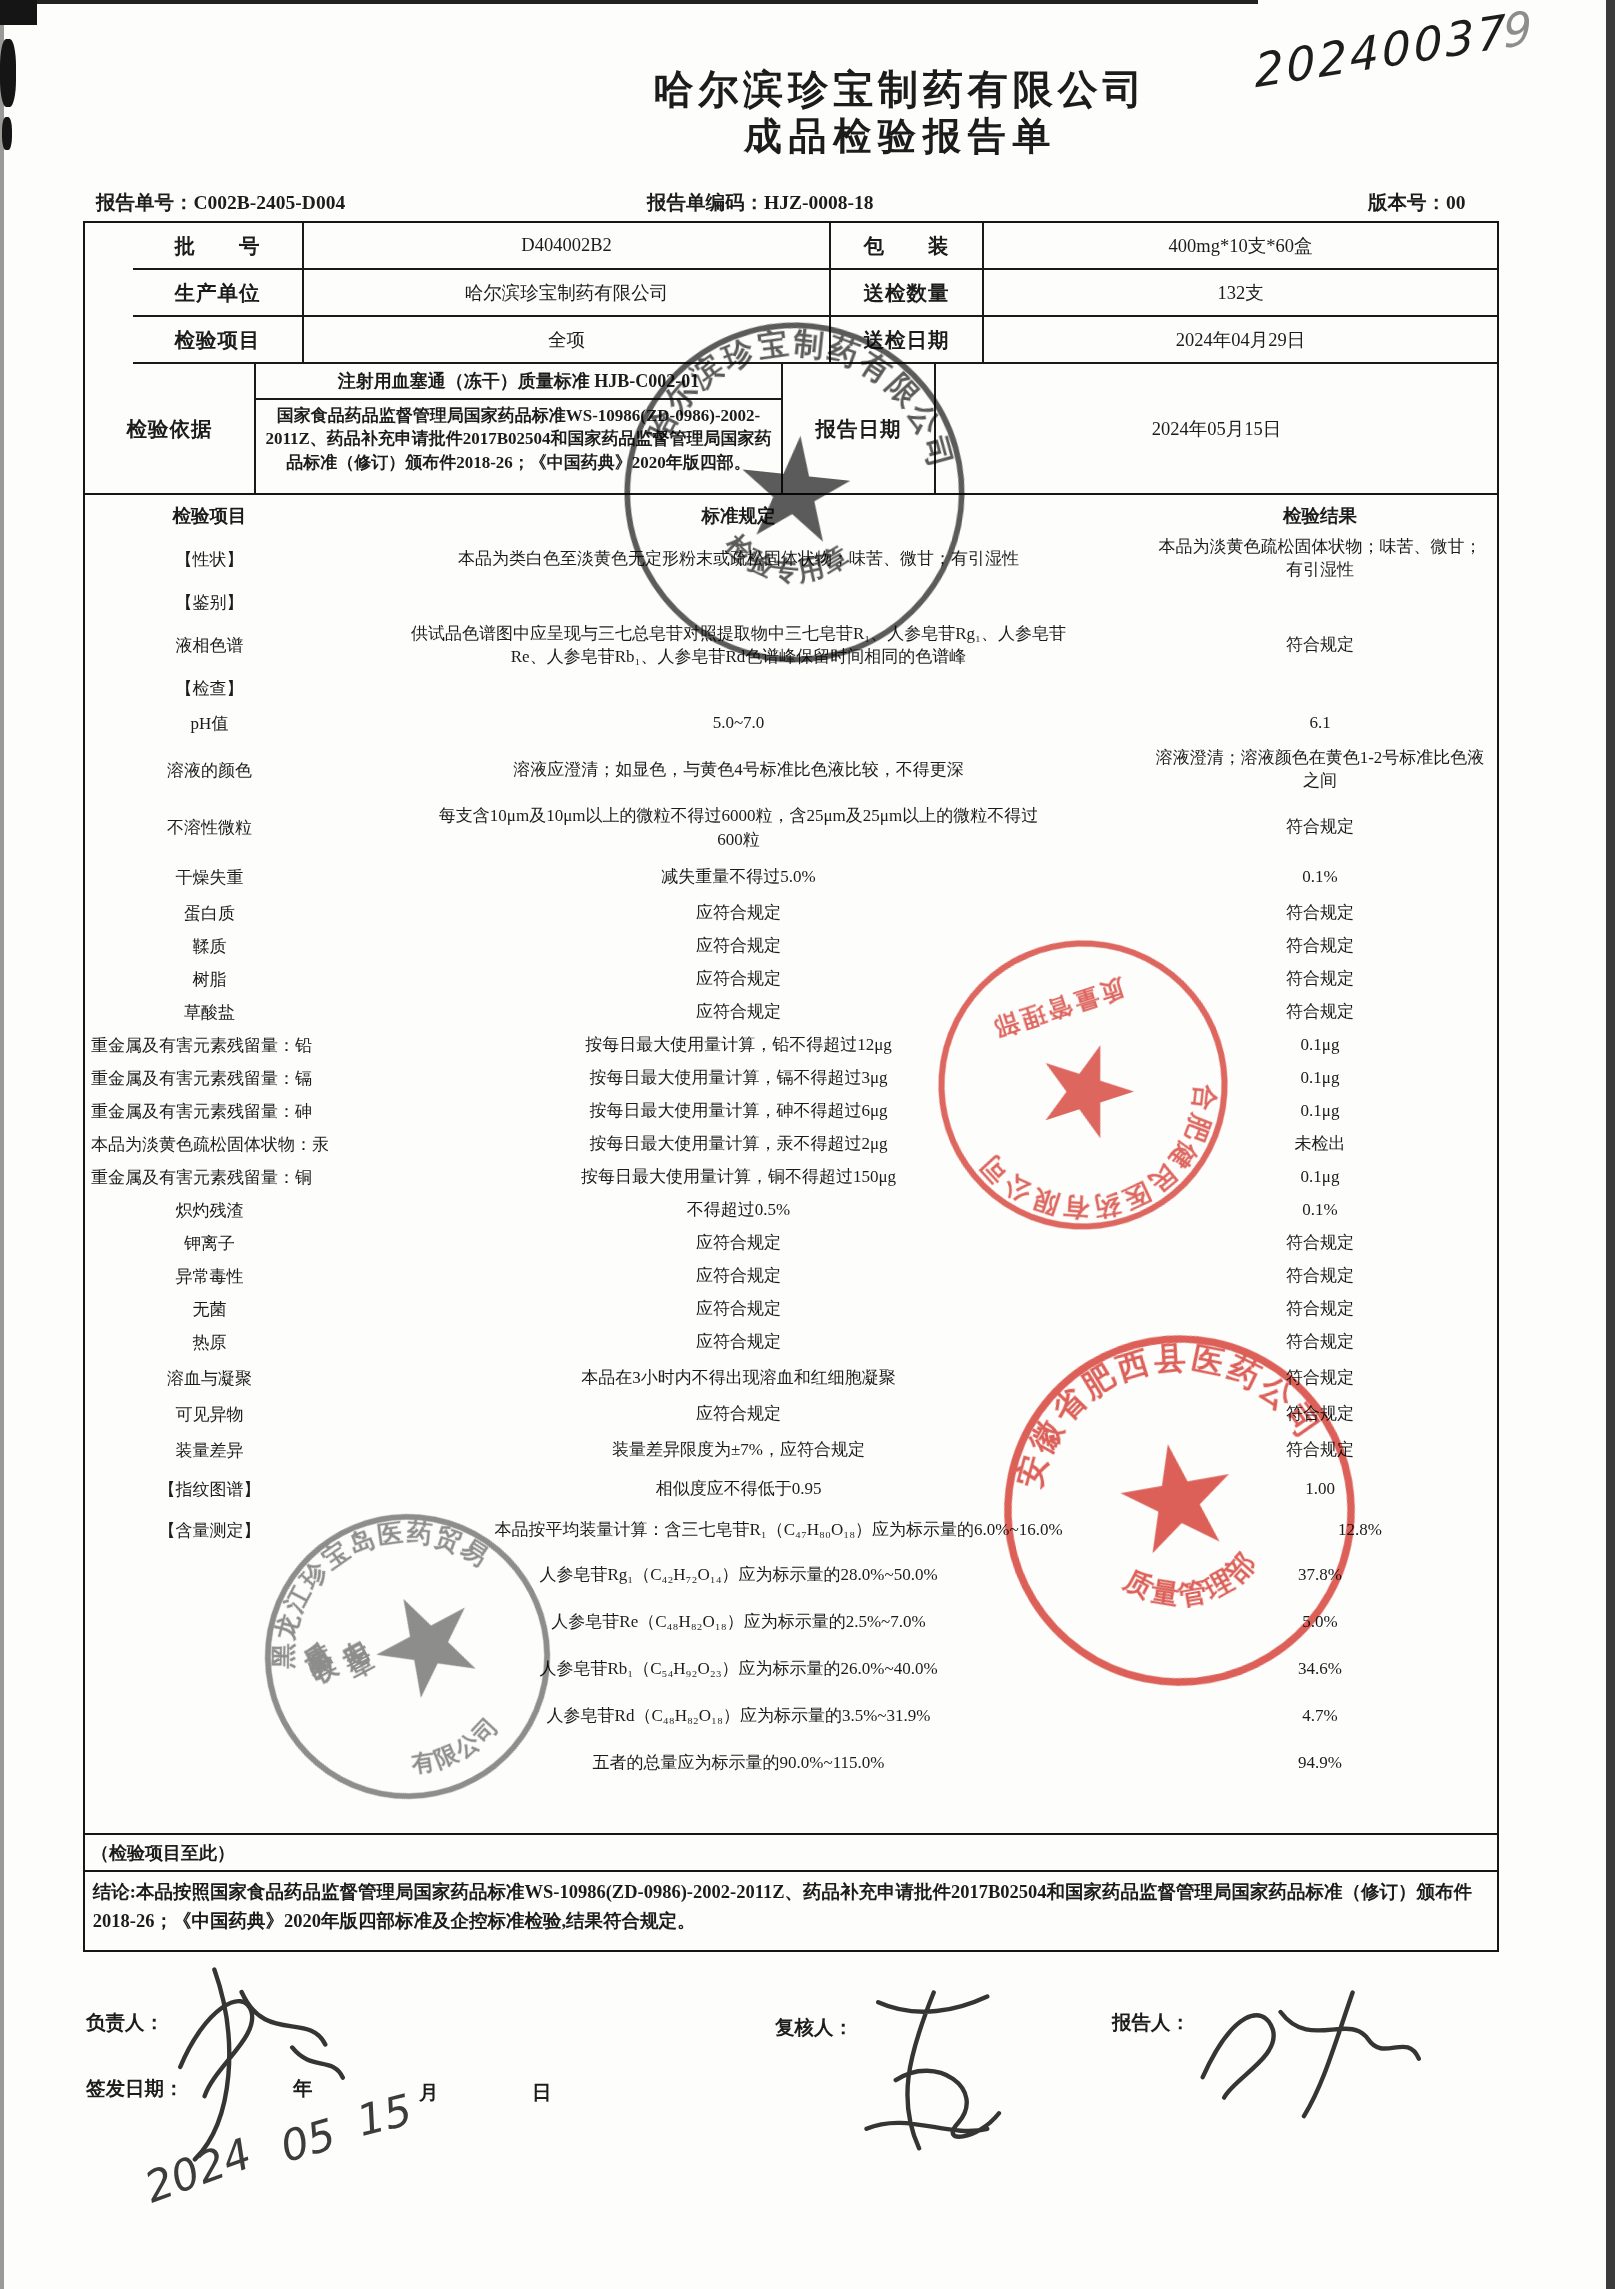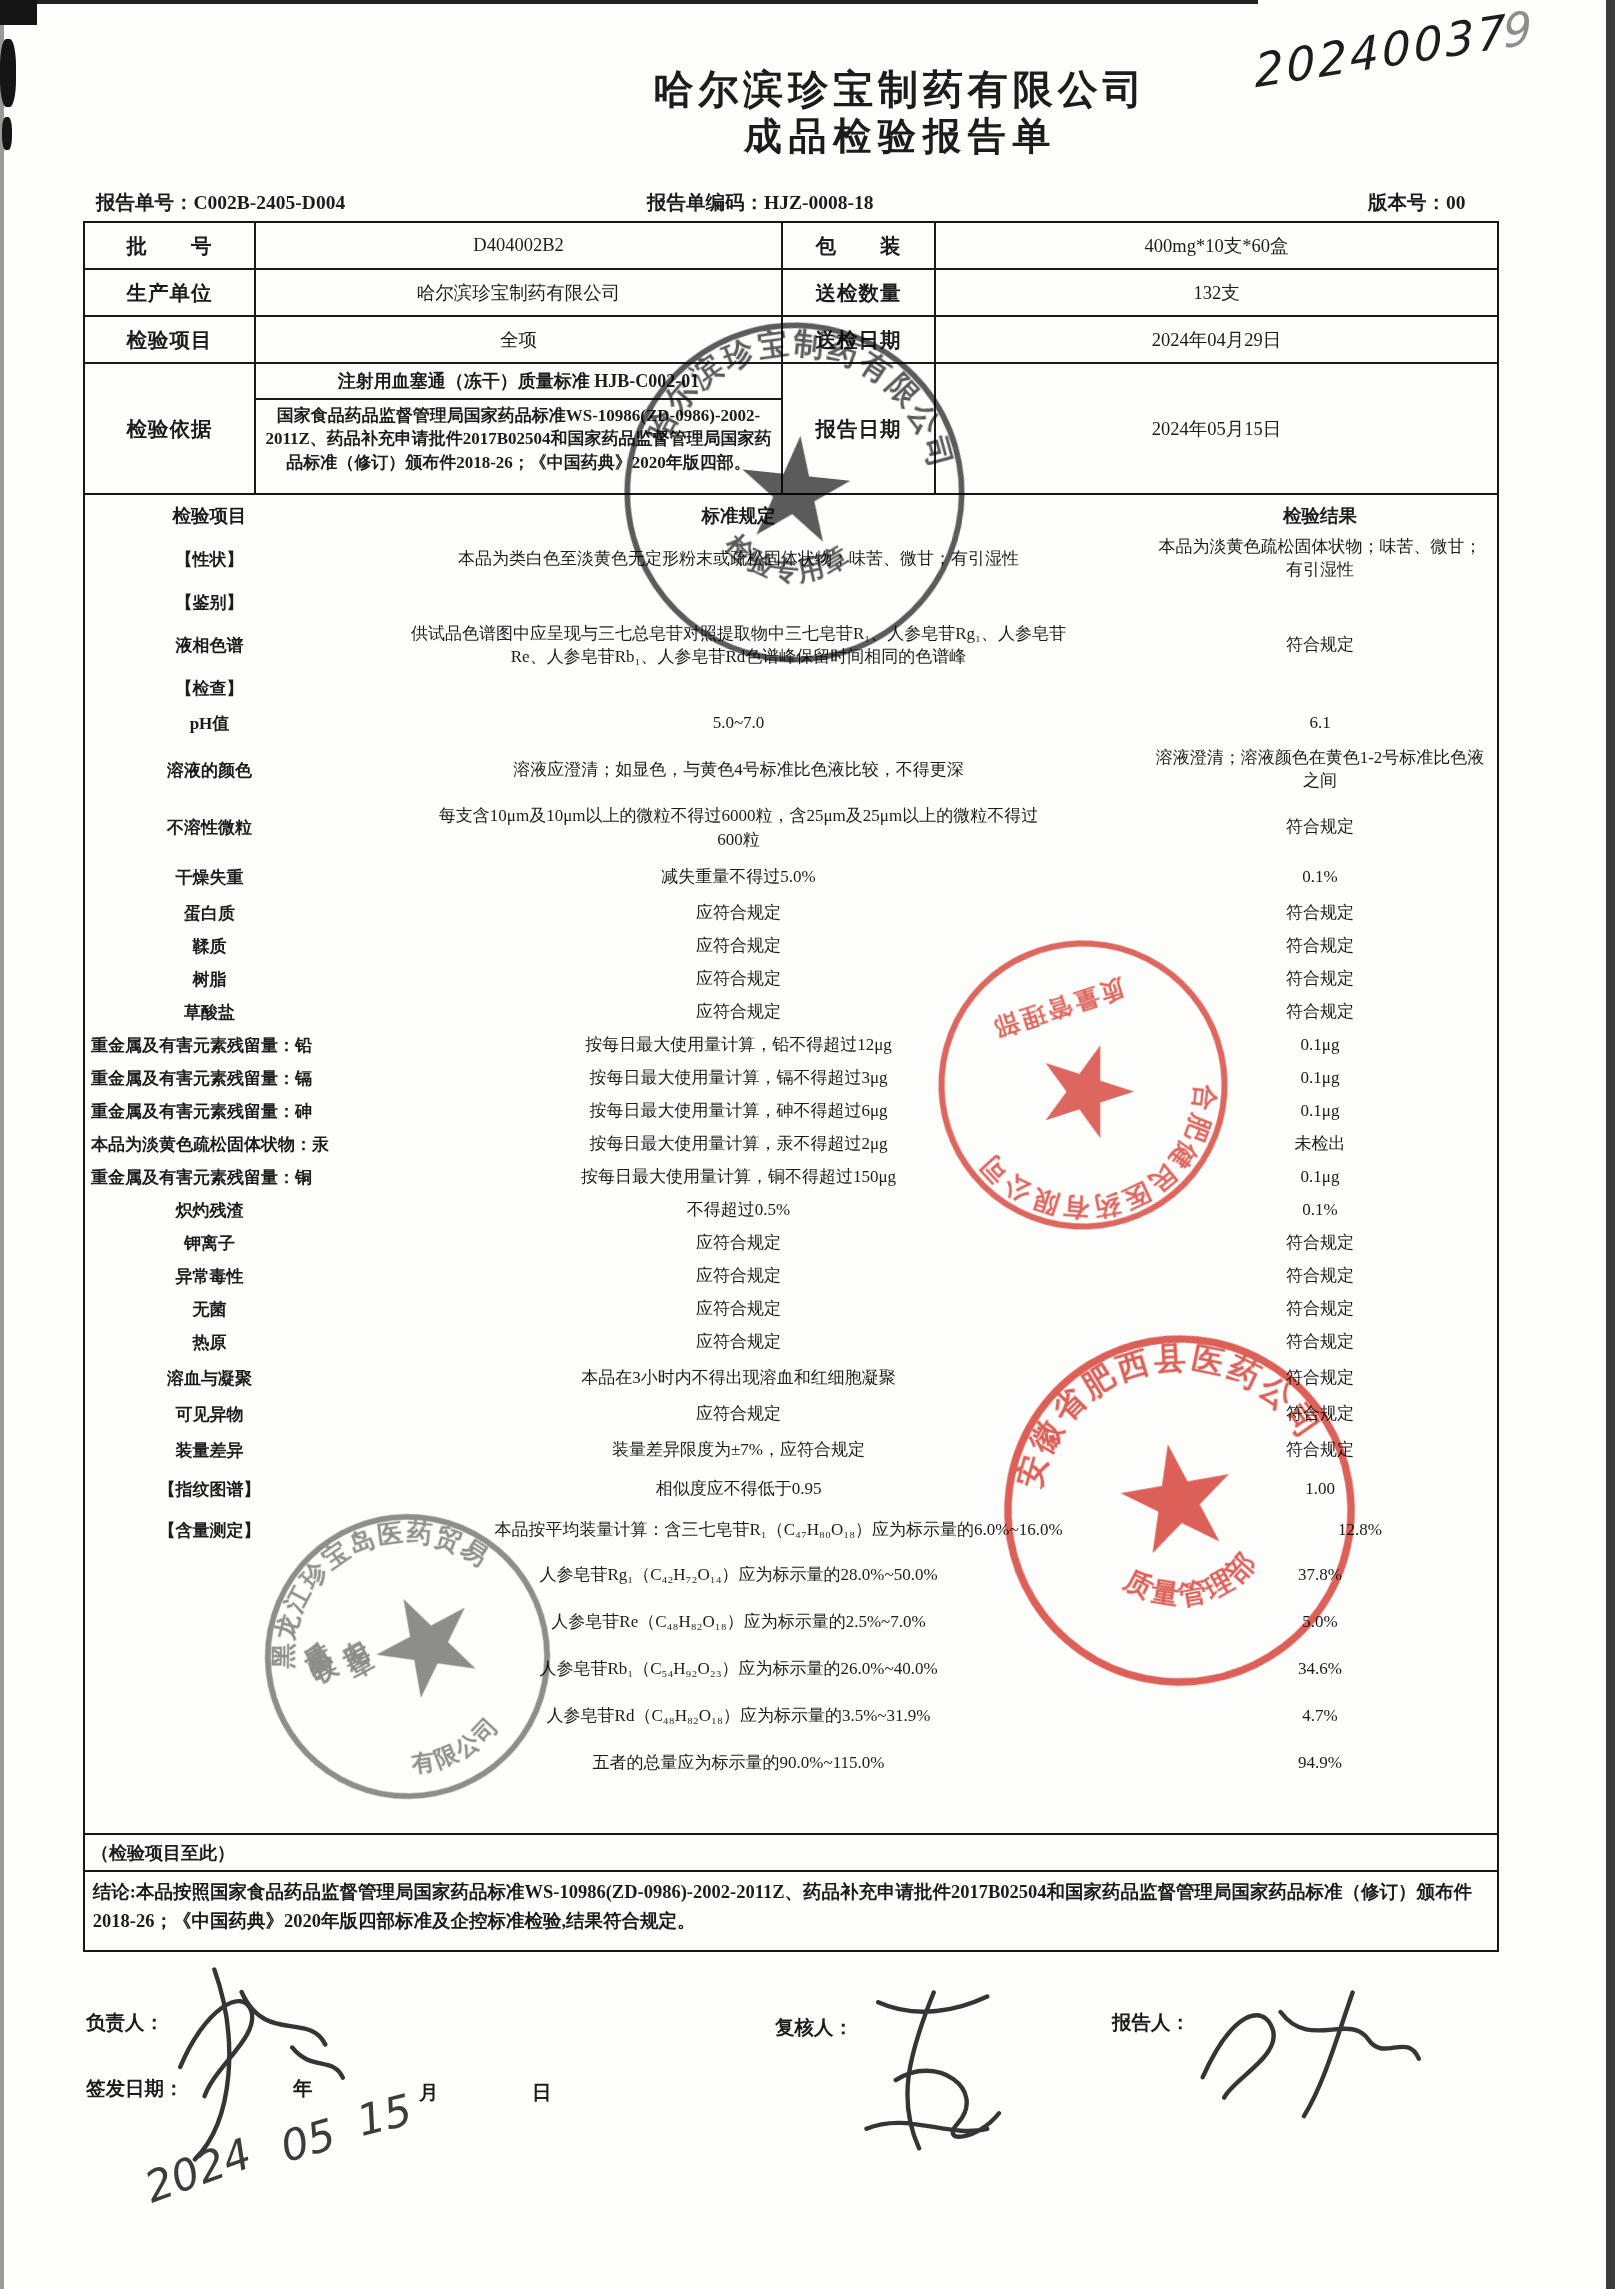--- a/index.html
+++ b/index.html
@@ -22,31 +22,31 @@
   .serial .tail{color:#8d8d8d;margin-left:-5.9px;}
   
   .sheet{position:absolute;left:83px;top:221px;width:1412px;border:2.9px solid #161616;background:transparent;}
   .irow{display:grid;grid-template-columns:171px 527px 153px 1fr;border-bottom:2.9px solid #1a1a1a;}
   .irow:last-child{border-bottom:none;}
   .cell{border-right:2.9px solid #1a1a1a;display:flex;align-items:center;justify-content:center;
         padding:2px 5.9px;box-sizing:border-box;}
   .cell:last-child{border-right:none;}
   .lbl{font-size:20.5px;font-weight:700;letter-spacing:1px;}
   .val{font-size:18.5px;}
-  .h54{min-height:53px;}.h46{min-height:45px;}
+  .h54{min-height:53px;}.h46{min-height:45px;margin-left:48px;}
   .basisrow{min-height:129px;}
   .basis-val{flex-direction:column;justify-content:flex-start;padding:0;}
   .basis-line1{width:100%;box-sizing:border-box;text-align:center;font-size:18px;font-weight:700;
                padding:4.9px 3.9px;border-bottom:2.4px solid #1a1a1a;}
   .basis-line2{width:100%;box-sizing:border-box;text-align:center;font-size:17px;font-weight:700;
                line-height:1.38;padding:3.9px 5.9px;}
   
   .main-table{border-top:2.9px solid #161616;height:1340px;box-sizing:border-box;overflow:hidden;}
   .mrow{display:grid;grid-template-columns:249px 809px 1fr;align-items:center;font-size:17px;}
-  .mrow .item{text-align:center;font-weight:700;}
+  .mrow .item{text-align:center;font-weight:400;}
   .mrow .std{text-align:center;padding:1px 7.8px;line-height:1.4;}
   .mrow .res{text-align:center;padding:1px 9.8px;line-height:1.35;}
   .mrow.hdr{min-height:33px;font-weight:700;font-size:18.5px;margin-top:3.9px;}
   .mrow.hdr div{text-align:center;}
   .xs{min-height:31px;}.s{min-height:33px;}.m{min-height:39px;}.l{min-height:55px;}
   .xl{min-height:60px;}.c{min-height:47px;}.m2{min-height:43px;gap:40px;}
   .left .item{text-align:left;padding-left:5.9px;white-space:nowrap;overflow:visible;}
   .narrow .std span{display:inline-block;max-width:624px;}
   .narrow2 .std span{display:inline-block;max-width:683px;}
   

